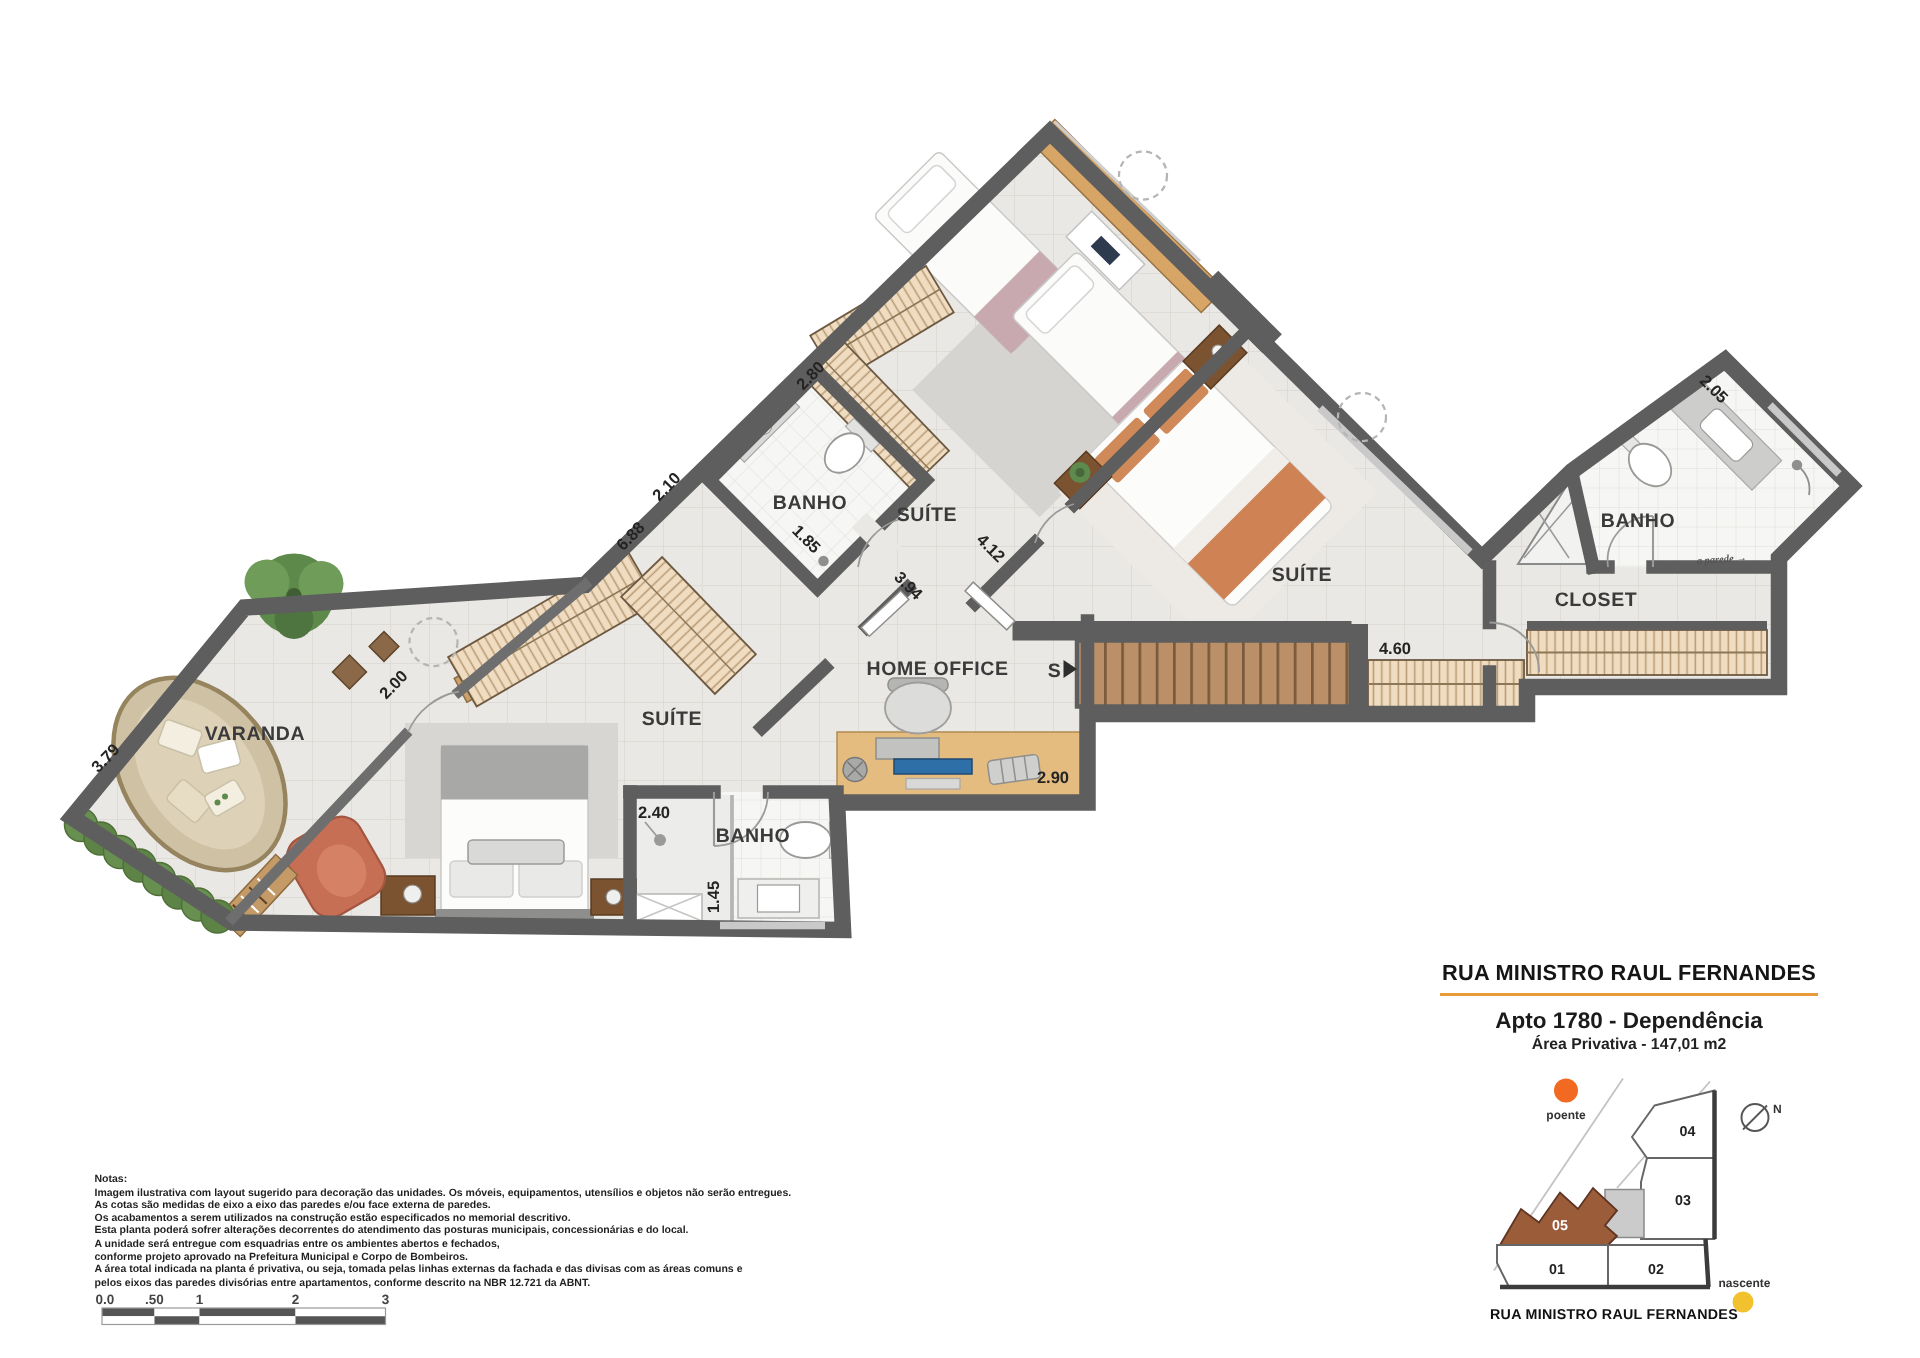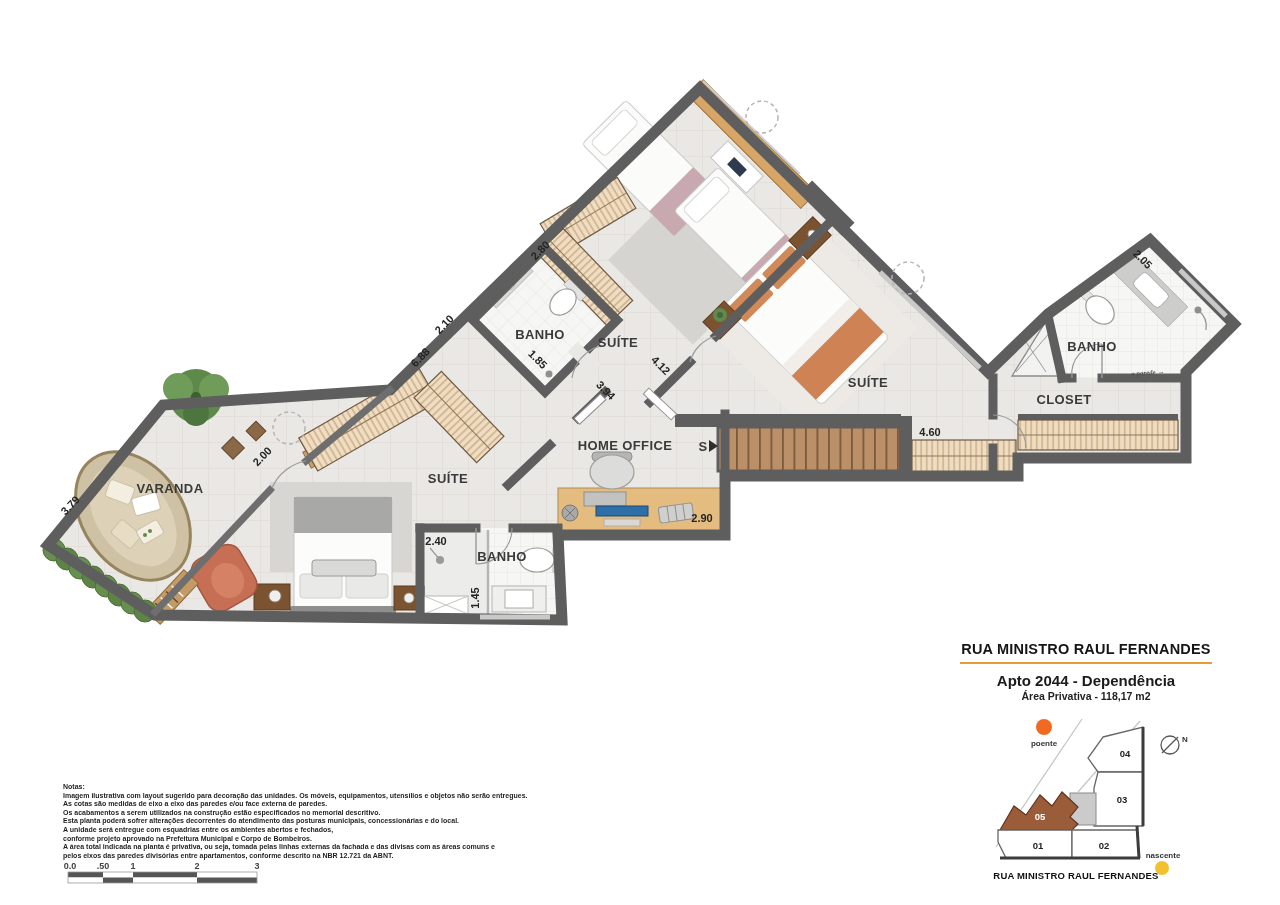--- a/index.html
+++ b/index.html
@@ -407,22 +407,22 @@
         <rect x="103" y="877.5" width="30" height="5.5" fill="#555"></rect>
     <rect x="133" y="877.5" width="64" height="5.5" fill="#fff"></rect>
         <rect x="197" y="877.5" width="60" height="5.5" fill="#555"></rect>
     <rect x="68" y="872" width="189" height="11" fill="none" stroke="#999" stroke-width="0.8"></rect>
   </g>
 </svg>
 
 <div class="titleblock">
   <div class="tb-street">RUA MINISTRO RAUL FERNANDES</div>
   <div class="tb-rule" style="background: rgb(233, 154, 59);"></div>
-  <div class="tb-apt">Apto 2044 - Dependência</div>
-  <div class="tb-area">Área Privativa - 118,17 m2</div>
+  <div class="tb-apt">Apto 1780 - Dependência</div>
+  <div class="tb-area">Área Privativa - 147,01 m2</div>
 </div>
 
 <div class="notes">
   <div>Notas:</div>
   <div>Imagem ilustrativa com layout sugerido para decoração das unidades. Os móveis, equipamentos, utensílios e objetos não serão entregues.</div>
   <div>As cotas são medidas de eixo a eixo das paredes e/ou face externa de paredes.</div>
   <div>Os acabamentos a serem utilizados na construção estão especificados no memorial descritivo.</div>
   <div>Esta planta poderá sofrer alterações decorrentes do atendimento das posturas municipais, concessionárias e do local.</div>
   <div>A unidade será entregue com esquadrias entre os ambientes abertos e fechados,</div>
   <div>conforme projeto aprovado na Prefeitura Municipal e Corpo de Bombeiros.</div>

